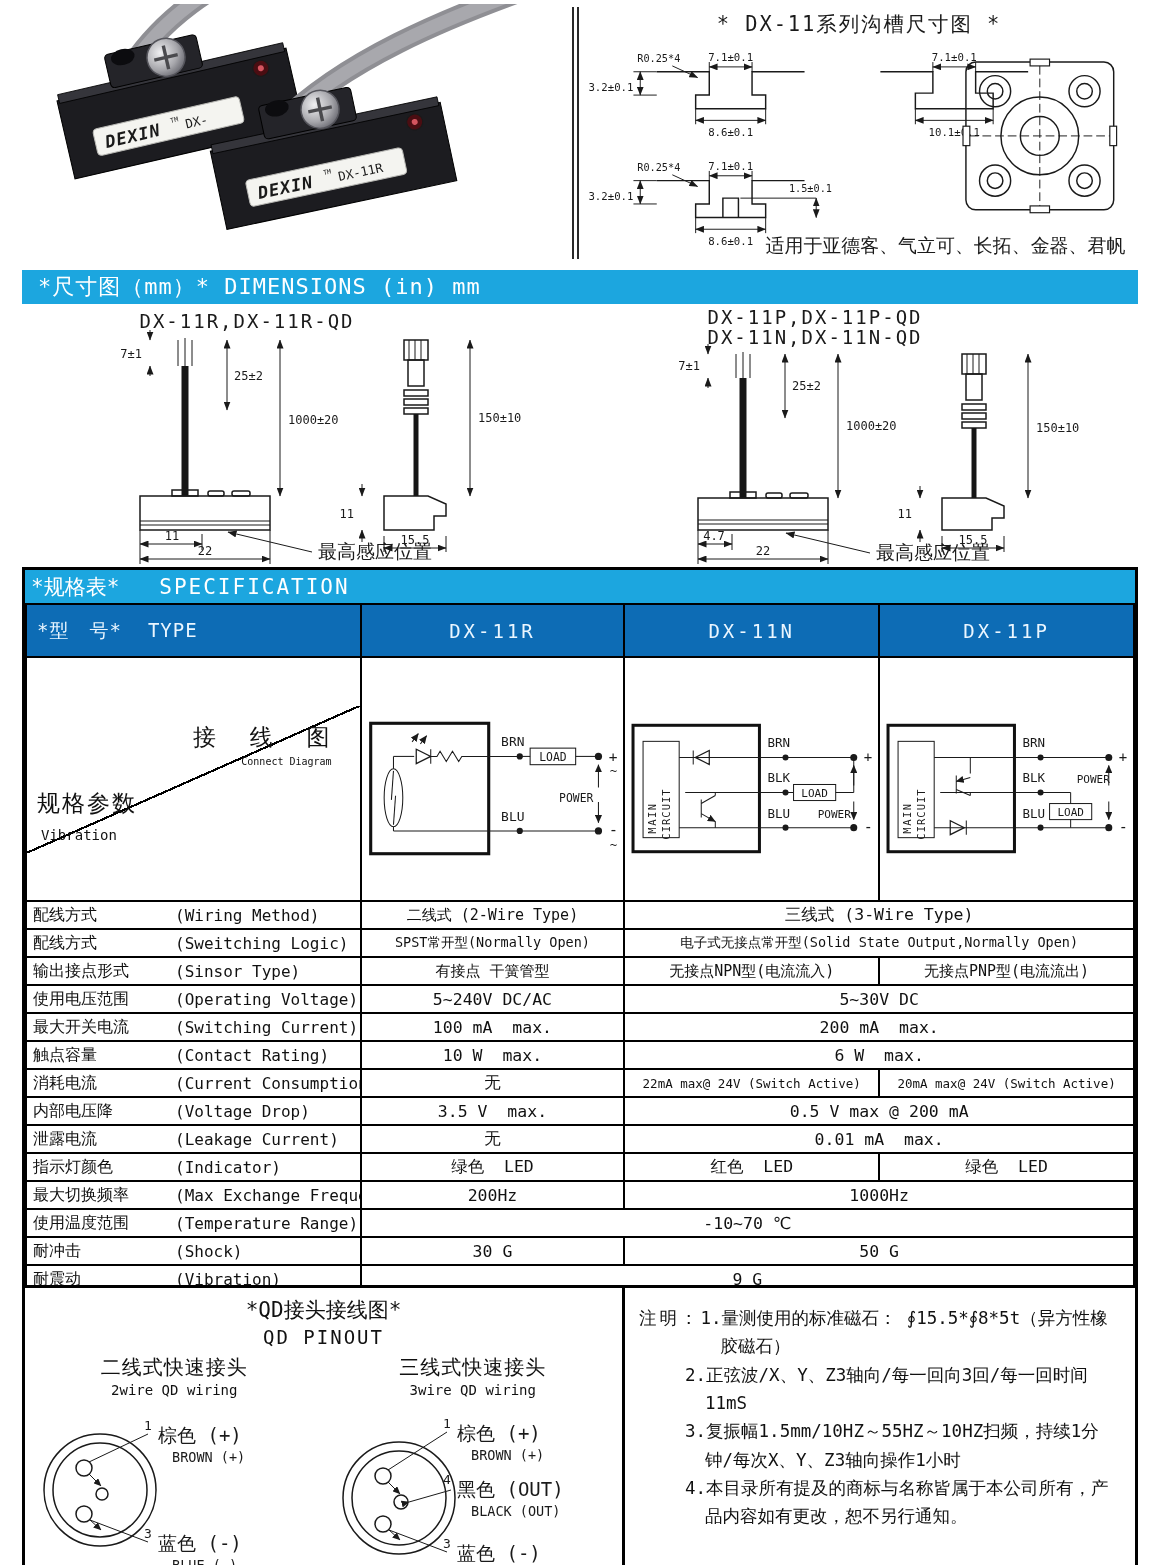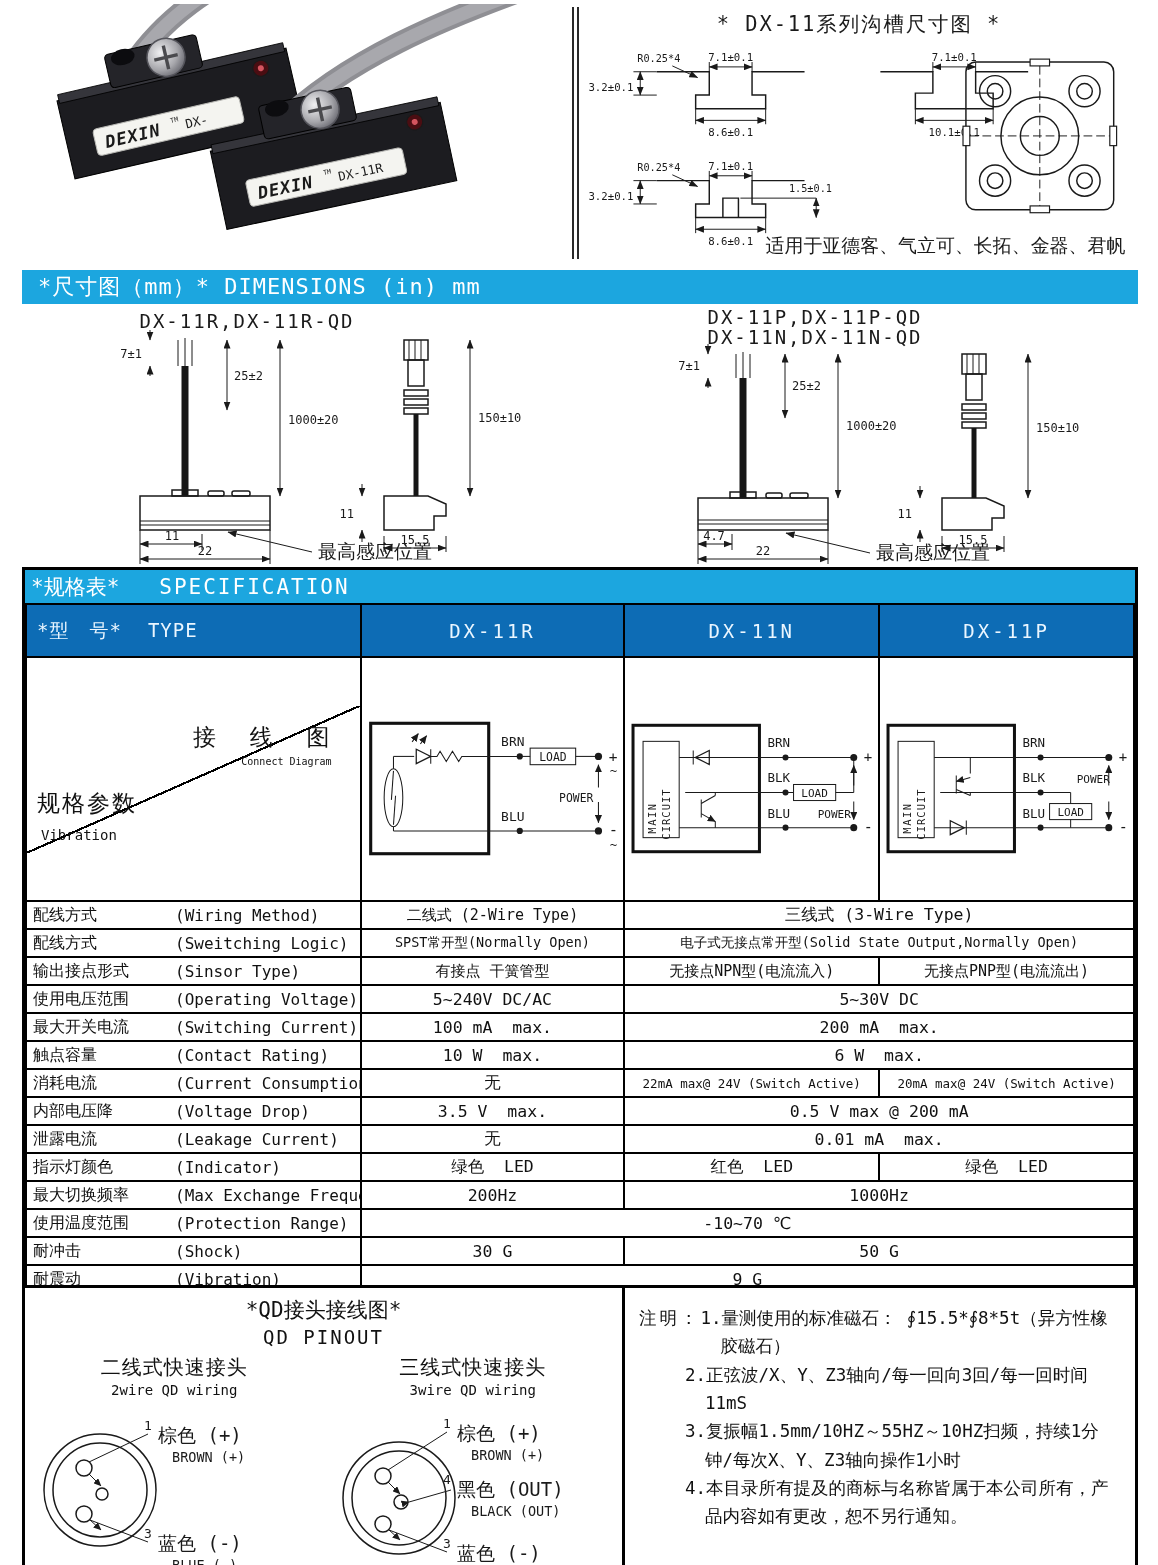--- a/index.html
+++ b/index.html
@@ -531,21 +531,21 @@
         <td>绿色  LED</td>
         <td>红色  LED</td>
         <td>绿色  LED</td>
       </tr>
       <tr class="vrow">
         <td class="pname"><span class="cn">最大切换频率</span><span class="en">(Max Exchange Frequency)</span></td>
         <td>200Hz</td>
         <td colspan="2">1000Hz</td>
       </tr>
       <tr class="vrow">
-        <td class="pname"><span class="cn">使用温度范围</span><span class="en">(Protection Range)</span></td>
+        <td class="pname"><span class="cn">使用温度范围</span><span class="en">(Temperature Range)</span></td>
         <td colspan="3">-10~70 ℃</td>
       </tr>
       <tr class="vrow">
         <td class="pname"><span class="cn">耐冲击</span><span class="en">(Shock)</span></td>
         <td>30 G</td>
         <td colspan="2">50 G</td>
       </tr>
       <tr class="vrow">
         <td class="pname"><span class="cn">耐震动</span><span class="en">(Vibration)</span></td>
         <td colspan="3">9 G</td>

